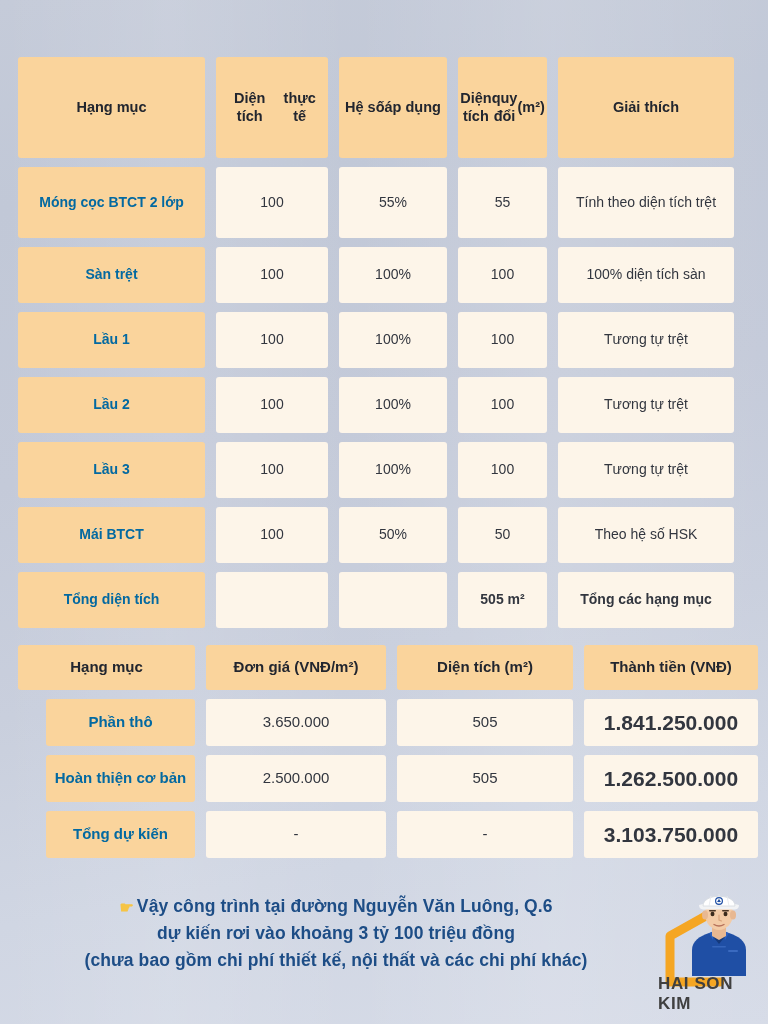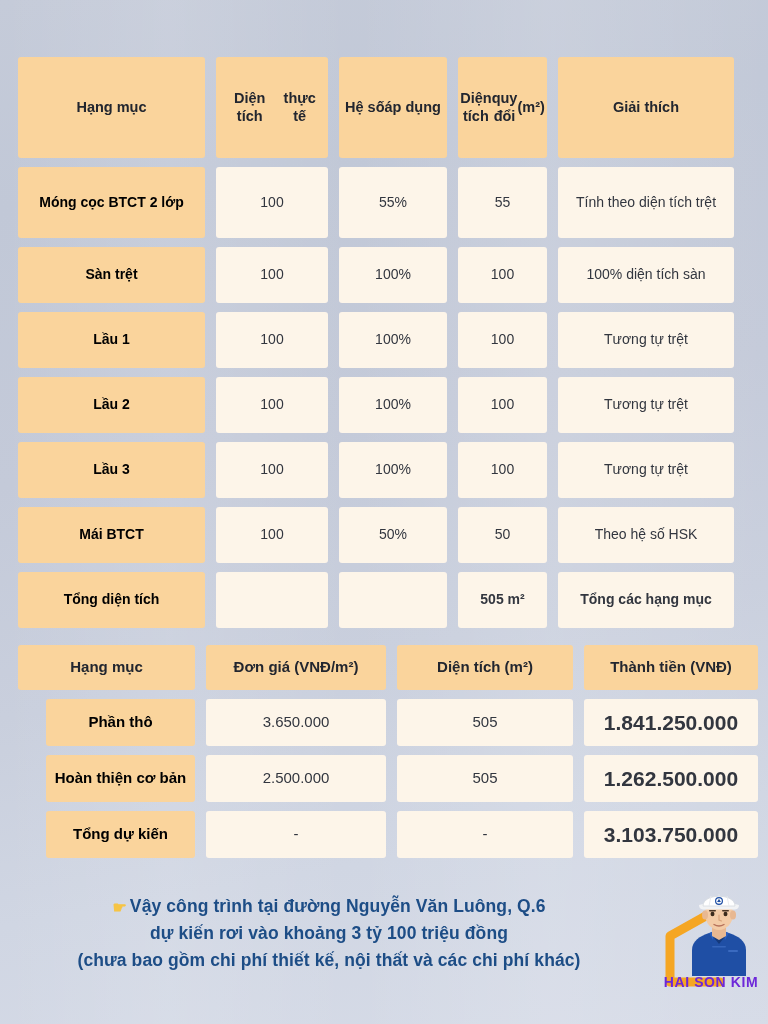--- a/index.html
+++ b/index.html
@@ -66,21 +66,21 @@
     background: #fad49c;
     font-weight: 700;
     font-size: 14.5px;
     color: #22262f;
   }
 
   .cell.label {
     background: #fad49c;
     font-weight: 700;
     font-size: 14px;
-    color: #000000;
+    color: #0369a1;
   }
 
   .cell.value {
     background: #fdf5e9;
     font-weight: 400;
     font-size: 14px;
     color: #32363f;
   }
 
   .cell.value.strong { font-weight: 700; }
@@ -105,21 +105,21 @@
   }
 
   #table-two .cell.head  { font-size: 15px; }
   #table-two .cell.label { font-size: 15px; margin-left: 28px; }
   #table-two .cell.value { font-size: 15px; }
   #table-two .cell.value.strong { font-size: 21px; }
 
   
   .footer {
     position: absolute;
-    left: 9px;
+    left: 16px;
     top: 893px;
     width: 640px;
     text-align: center;
     color: #1d4d86;
     font-weight: 700;
     font-size: 17.5px;
     line-height: 1.52;
     letter-spacing: 0.1px;
   }
   .footer .l1 { display: block; }
@@ -153,26 +153,26 @@
     left: 24px;
     top: 4px;
     width: 74px;
     height: 92px;
   }
   .logo-text {
     position: absolute;
     left: 0;
     top: 94px;
     width: 106px;
-    text-align: center;
+    text-align: left;
     font-family: "Liberation Sans", sans-serif;
     font-weight: 700;
-    font-size: 14px;
+    font-size: 17px;
     letter-spacing: 0.6px;
-    color: #6d28d9;
+    color: #404040;
   }
 </style>
 </head>
 <body>
 
 <div class="bg-sheen"></div>
 
 <div class="page">
 
   <div class="grid" id="table-one">

